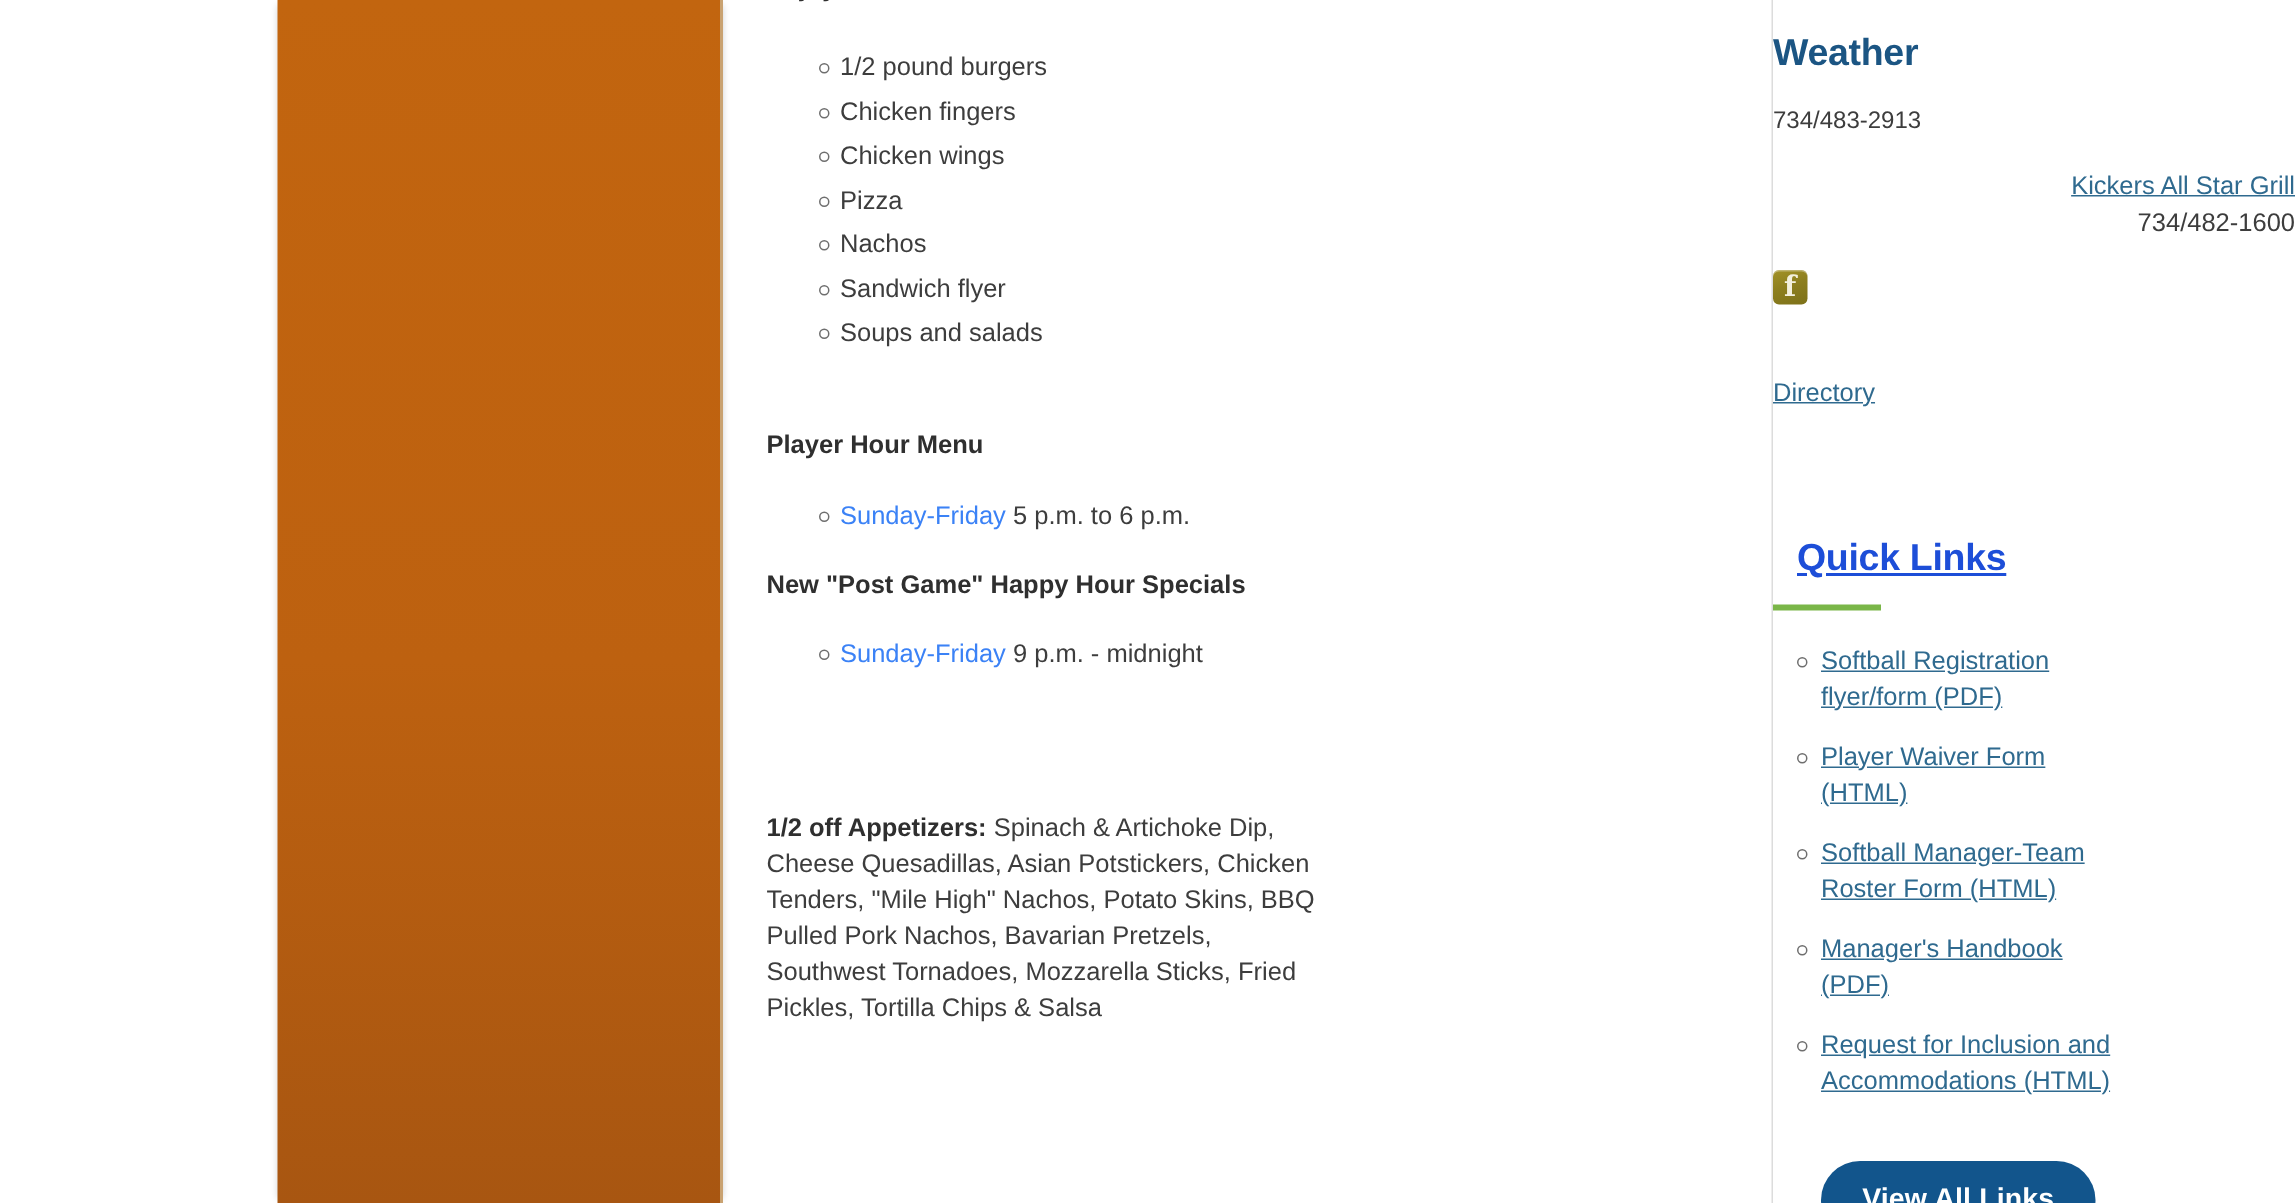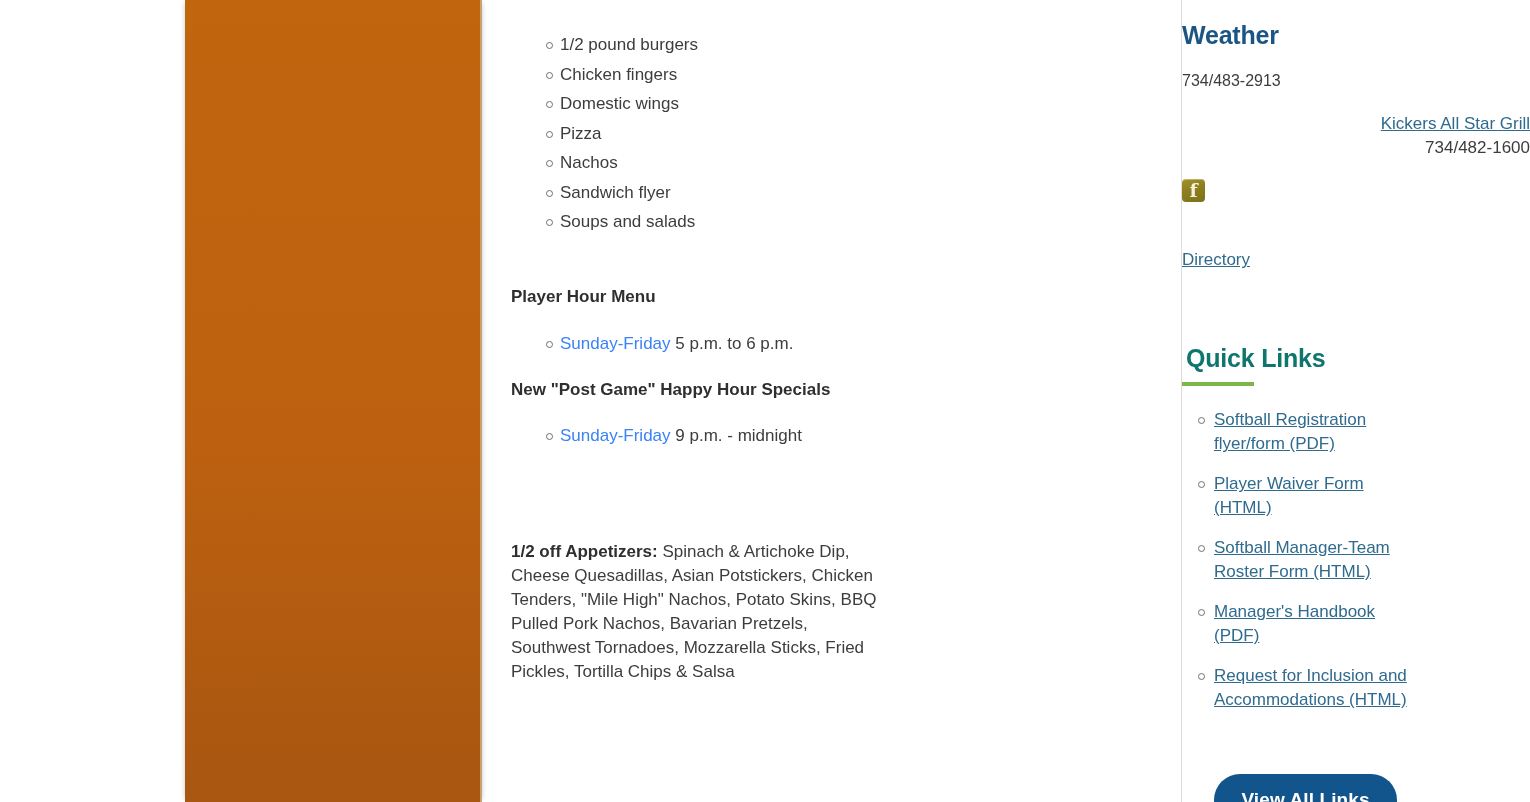--- a/index.html
+++ b/index.html
@@ -186,24 +186,25 @@
     font-size: 19px;
     color: #f3f0dd;
     line-height: 26px;
   }
 
   .directory-wrap { margin-top: 44px; }
 
   .ql-heading {
     font-size: 25px;
     font-weight: bold;
-    color: #0f766e;
-    margin: 4px;
+    color: #1d4ed8;
+    margin: 16px;
     padding-top: 70px;
     letter-spacing: -.2px;
+    text-decoration: underline;
   }
   .ql-bar {
     width: 72px;
     height: 4px;
     background: #7ab648;
     margin-top: 9px;
   }
 
   .ql-list {
     list-style: none;
@@ -260,21 +261,21 @@
       <li>
         <span class="bullet"></span>
         <span>1/2 pound burgers</span>
       </li>
       <li>
         <span class="bullet"></span>
         <span>Chicken fingers</span>
       </li>
       <li>
         <span class="bullet"></span>
-        <span>Domestic wings</span>
+        <span>Chicken wings</span>
       </li>
       <li>
         <span class="bullet"></span>
         <span>Pizza</span>
       </li>
       <li>
         <span class="bullet"></span>
         <span>Nachos</span>
       </li>
       <li>

